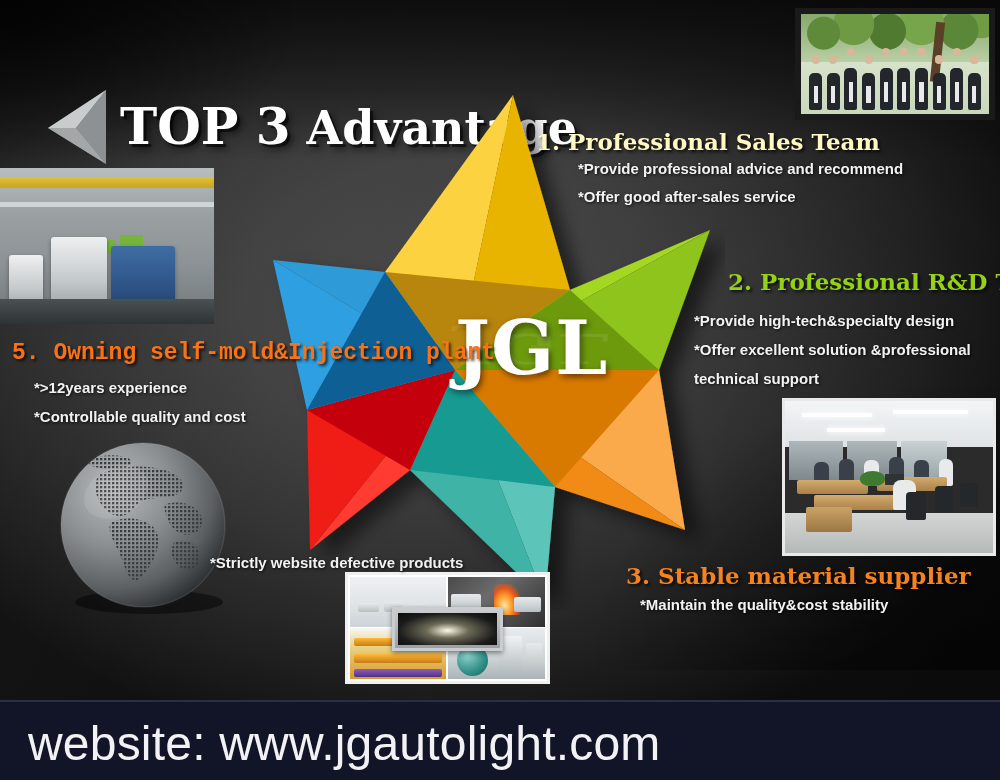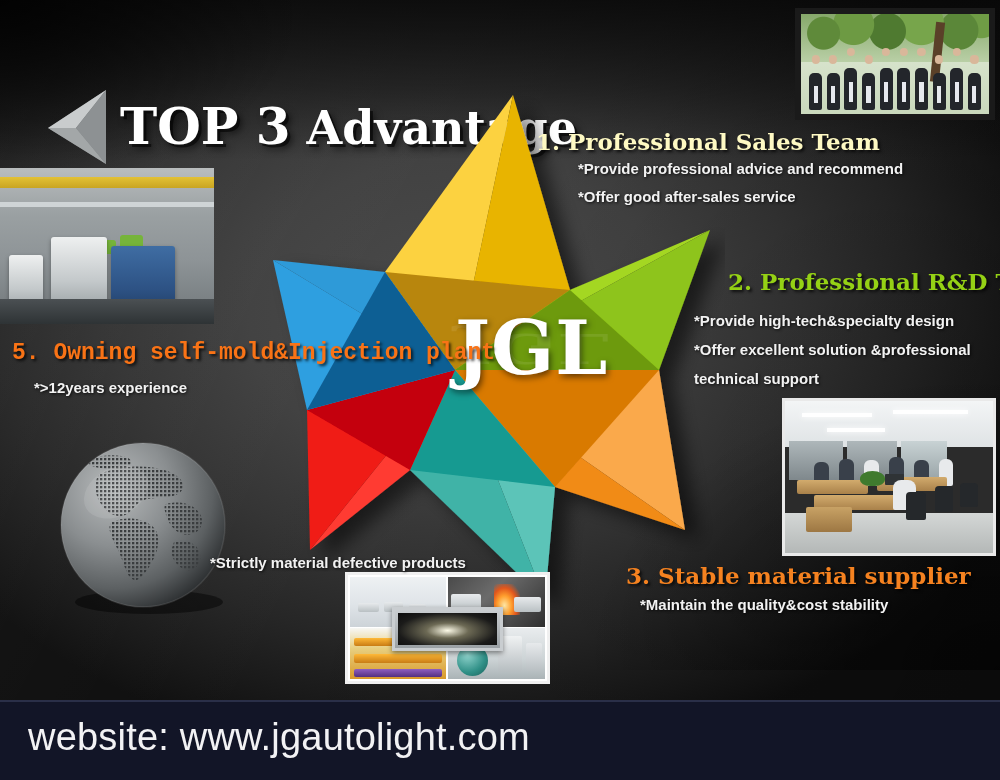--- a/index.html
+++ b/index.html
@@ -42,21 +42,21 @@
   }
 
   
   .footer-bar{
     position:absolute;left:0;right:0;bottom:0;height:78px;
     background:#121527;
     border-top:2px solid #2a2f48;
   }
   .footer-text{
     position:absolute;left:28px;top:14px;
-    font-size:38px;color:#f2f2f4;letter-spacing:.2px;
+    font-size:48px;color:#f2f2f4;letter-spacing:.2px;
     white-space:nowrap;
   }
 
   
   .title-wrap{position:absolute;left:46px;top:88px;display:flex;align-items:center;}
   .tri-arrow{width:62px;height:78px;margin-right:12px;flex:0 0 auto;}
   .title-text{
     font-family:"DejaVu Serif","Liberation Serif",serif;
     font-weight:700;color:#ffffff;
     font-size:46px;line-height:1;
@@ -422,22 +422,23 @@
   <div class="bl" id="b1b">*Offer good after-sales service</div>
 
   <div class="hd" id="hd2" style="color: rgb(149, 209, 21);">2. Professional R&amp;D Team</div>
   <div class="bl" id="b2a">*Provide high-tech&amp;specialty design</div>
   <div class="bl" id="b2b">*Offer excellent solution &amp;professional</div>
   <div class="bl" id="b2c">technical support</div>
 
   <div class="hd" id="hd3" style="color: rgb(245, 130, 32); margin-top: 6px;">3. Stable material supplier</div>
   <div class="bl" id="b3a">*Maintain the quality&amp;cost stability</div>
 
-  <div class="bl" id="b4a">*Strictly material defective products</div>
+  <div class="bl" id="b4a">*Strictly website defective products</div>
 
   <div class="hd" id="hd5" style="color: #f97316; font-family: Liberation Mono, monospace;">5. Owning self-mold&amp;Injection plant</div>
   <div class="bl" id="b5a">*&gt;12years experience</div>
+  <div class="bl" id="b5b">*Controllable quality and cost</div>
 
   <div class="footer-bar">
     <div class="footer-text">website: www.jgautolight.com</div>
   </div>
 
 </div>
 
 </body></html>

